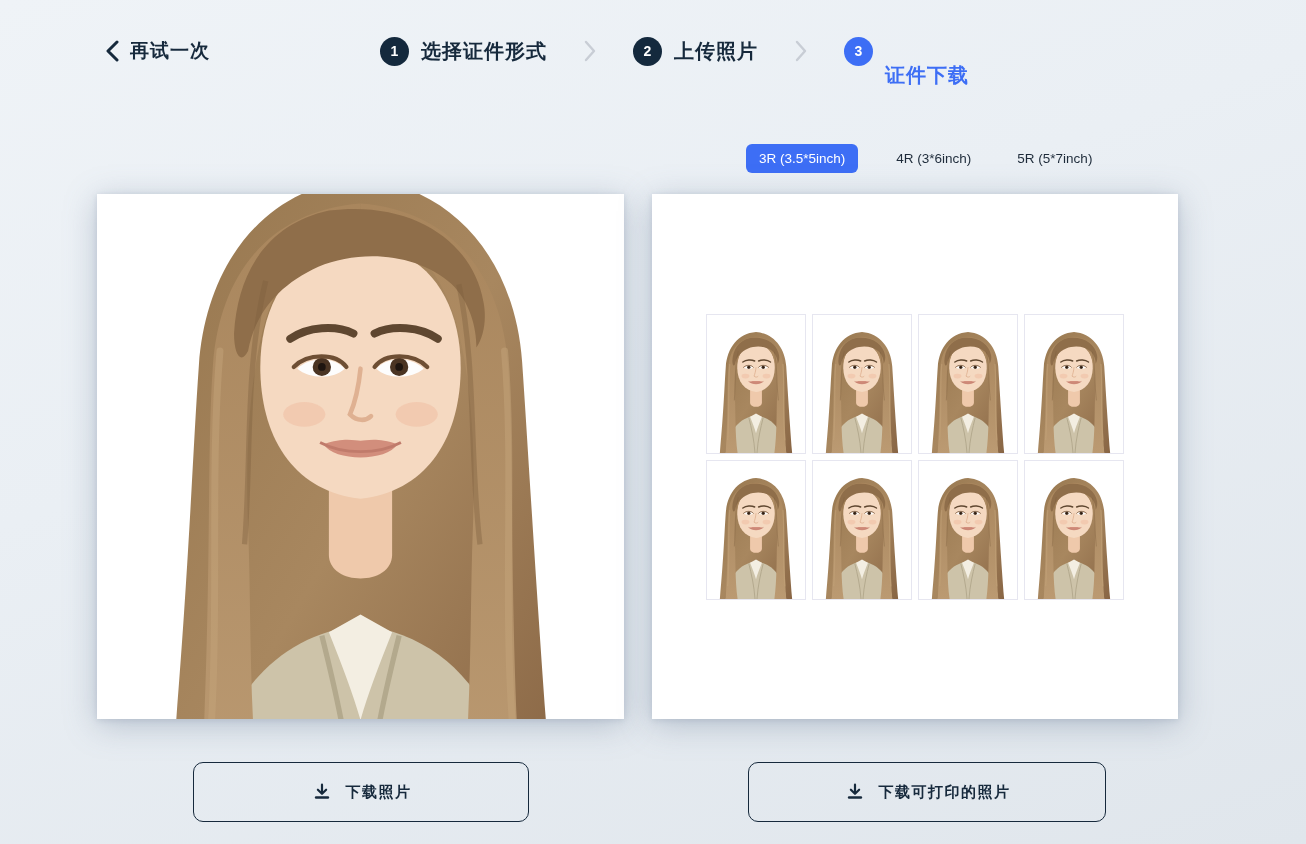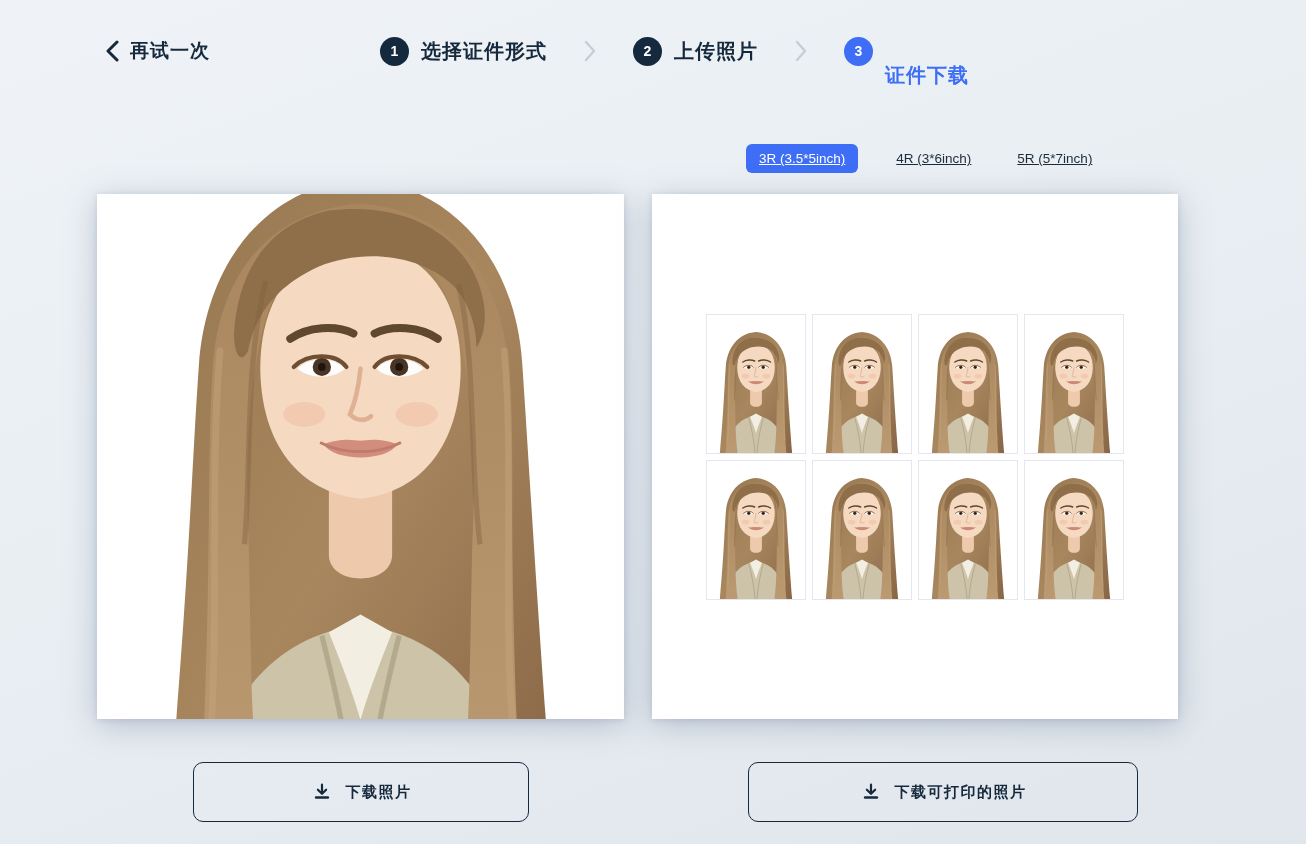--- a/index.html
+++ b/index.html
@@ -29,21 +29,21 @@
   .step-label { font-size:20px; font-weight:bold; color:#16293c; letter-spacing:1px; white-space:nowrap; }
   .step.active .step-circle { background:#3d6ef5; }
   .step.active .step-label  { color:#3d6ef5;margin-top:48px; }
   .step-sep { margin:0 36px; display:flex; align-items:center; }
 
   
   .tabs { position:absolute; left:746px; top:144px; display:flex; align-items:center; gap:30px; }
   .tab {
     height:29px; padding:0 8px; border:none; border-radius:6px; background:transparent;
     font-family:inherit; font-size:13.5px; color:#1e2b3a; cursor:pointer;
-    display:flex; align-items:center; white-space:nowrap;text-decoration:underline;
+    display:flex; align-items:center; white-space:nowrap;
   }
   .tab.selected { background:#3d6ef5; color:#fff; padding:0 13px; }
 
   
   .card {
     position:absolute; top:194px; height:525px; background:#fff;
     box-shadow:0 6px 30px rgba(104,124,150,.38), 0 1px 6px rgba(104,124,150,.22);
   }
   .card-left  { left:97px;  width:527px; }
   .card-right { left:652px; width:526px; }
@@ -58,21 +58,21 @@
 
   
   .dl-btn {
     position:absolute; top:762px; height:60px;
     border:1.6px solid #16293c; border-radius:10px; background:transparent;
     display:flex; align-items:center; justify-content:center; gap:13px;
     font-family:inherit; font-size:15px; font-weight:bold; color:#16293c;
     letter-spacing:1.5px; cursor:pointer;
   }
   .dl-btn.left  { left:193px; width:336px; }
-  .dl-btn.right { left:748px; width:390px;text-align:right; }
+  .dl-btn.right { left:748px; width:358px;text-align:right; }
 
   .hidden-defs { position:absolute; width:0; height:0; overflow:hidden; }
 </style>
 </head>
 <body>
 
 <svg class="hidden-defs" aria-hidden="true">
   <defs>
     <linearGradient id="hairG" x1="0" y1="0" x2="1" y2="1">
       <stop offset="0" stop-color="#97774f"></stop>

